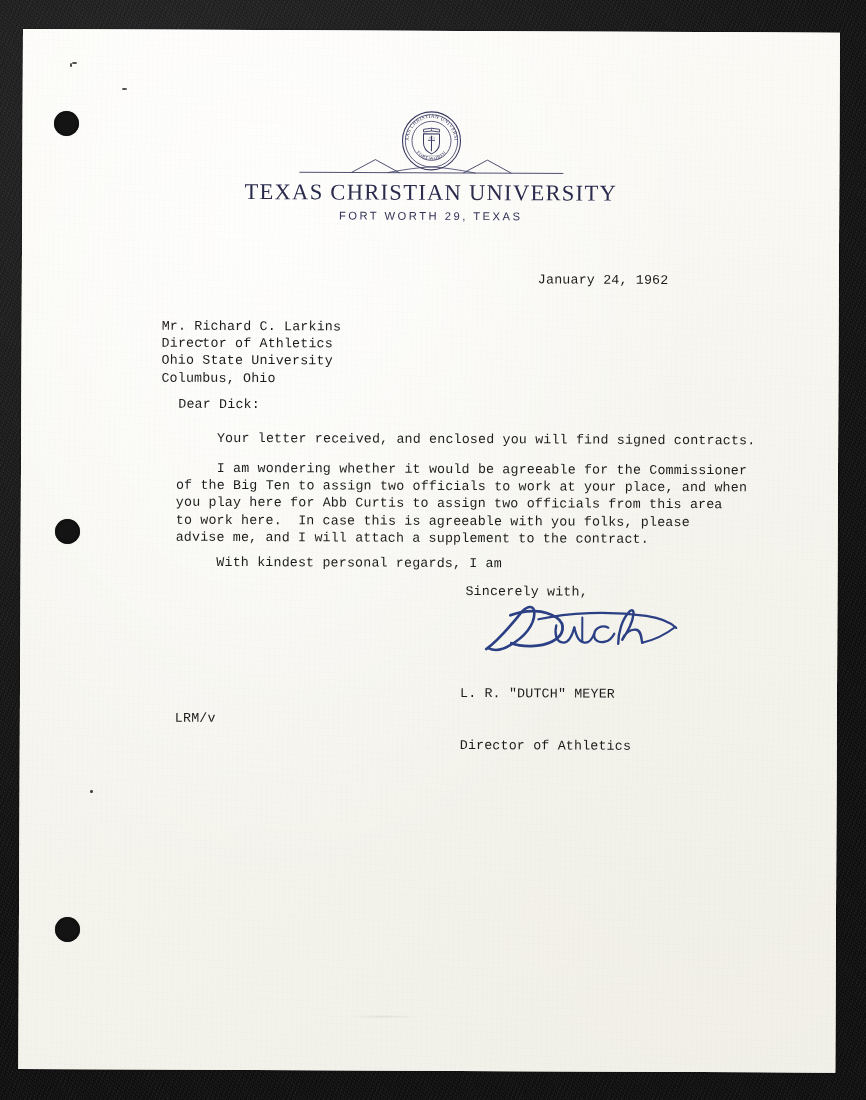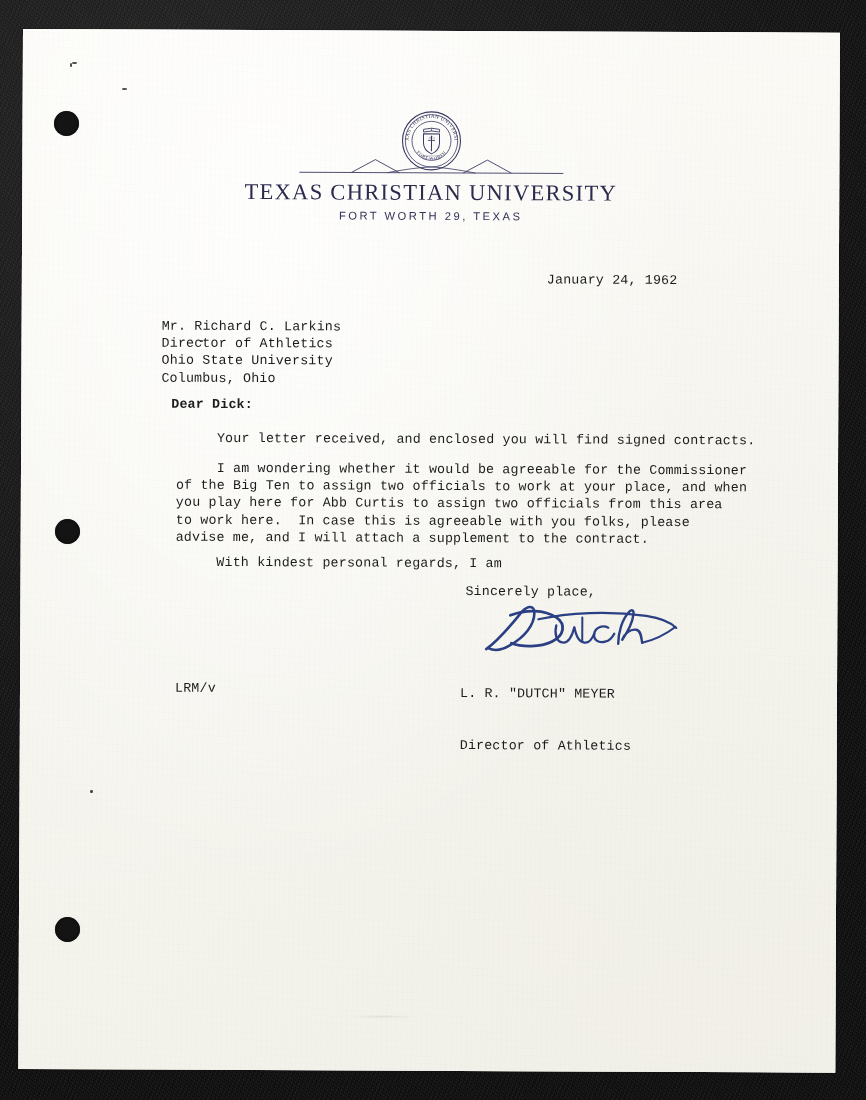--- a/index.html
+++ b/index.html
@@ -137,32 +137,30 @@
     line-height: 17.2px;
     color: #1d1d1d;
     letter-spacing: 0.18px;
     white-space: pre;
   }
 
   #date-line {
     position: absolute;
     left: 516px;
     top: 240px;
-    margin-left: 9px;
   }
   #recipient-block {
     position: absolute;
     left: 140px;
     top: 288px;
   }
   #salutation {
     position: absolute;
-    left: 150px;
+    left: 157px;
     top: 366px;
-    font-weight: bold;
   }
   #para-1 {
     position: absolute;
     left: 155px;
     top: 400px;
   }
   #para-2 {
     position: absolute;
     left: 155px;
     top: 430px;
@@ -191,21 +189,21 @@
 
   #signer-block {
     position: absolute;
     left: 440px;
     top: 620px;
   }
 
   #typist-initials {
     position: absolute;
     left: 155px;
-    top: 650px;
+    top: 680px;
   }
 
   
   #scan-band {
     position: absolute;
     left: 330px;
     top: 985px;
     width: 70px;
     height: 2px;
     background: linear-gradient(90deg, rgba(0,0,0,0) 0%, rgba(0,0,0,0.07) 50%, rgba(0,0,0,0) 100%);
@@ -277,21 +275,21 @@
     <div id="para-1" class="tw">     Your letter received, and enclosed you will find signed contracts.</div>
 
     <div id="para-2" class="tw">     I am wondering whether it would be agreeable for the Commissioner
 of the Big Ten to assign two officials to work at your place, and when
 you play here for Abb Curtis to assign two officials from this area
 to work here.  In case this is agreeable with you folks, please
 advise me, and I will attach a supplement to the contract.</div>
 
     <div id="para-3" class="tw">     With kindest personal regards, I am</div>
 
-    <div id="closing" class="tw">Sincerely place,</div>
+    <div id="closing" class="tw">Sincerely with,</div>
 
     <div id="signature">
       <svg width="210" height="56" viewBox="0 0 210 56" aria-hidden="true">
         <g fill="none" stroke="#2b3f84" stroke-linecap="round" stroke-linejoin="round">
 
           <path d="M 8,46 C 22,36 34,20 44,8 C 50,2 56,2 56,10 C 56,22 46,34 32,42 C 24,47 16,48 10,45" stroke-width="2.6"></path>
           <path d="M 32,12 C 48,6 66,6 78,14 C 88,21 86,32 74,38 C 62,44 44,44 33,40" stroke-width="2.8"></path>
 
           <path d="M 78,22 C 76,30 78,38 84,39 C 90,40 94,32 96,24" stroke-width="2.3"></path>
 

